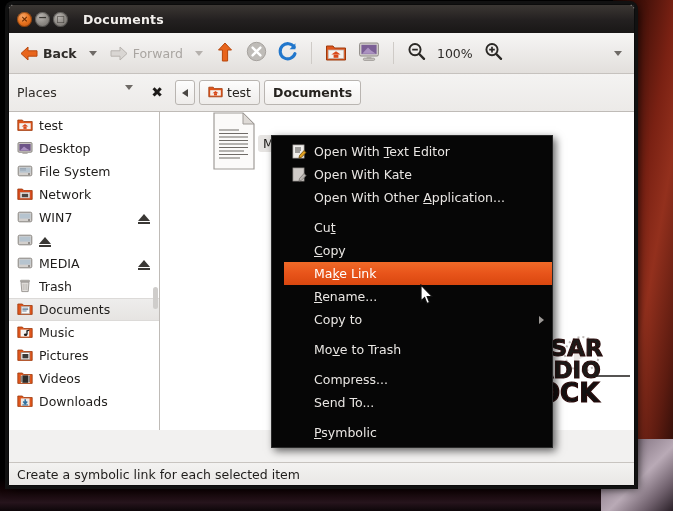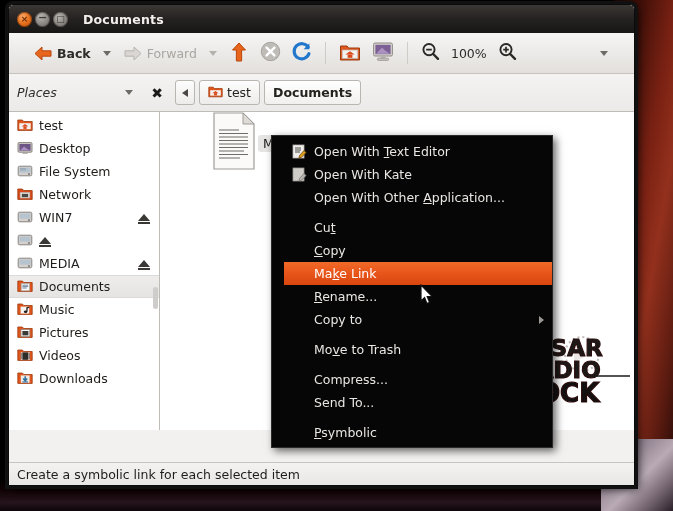--- a/index.html
+++ b/index.html
@@ -88,21 +88,21 @@
     font-weight: bold;
     letter-spacing: .2px;
   }
 
   
   #toolbar {
     height: 40px; flex: 0 0 40px;
     background: linear-gradient(180deg, #f6f5f4 0%, #eceae8 52%, #e2dfdc 100%);
     border-bottom: 1px solid #c6c2be;
     display: flex; align-items: center;
-    padding: 0 20px;
+    padding: 0 6px;
     gap: 3px;
   }
   .tb-item {
     display: flex; align-items: center; gap: 4px;
     padding: 3px 4px;
     border-radius: 3px;
     cursor: pointer;
     font-size: 12.5px;
     color: #2e2b28;
     white-space: nowrap;
@@ -132,22 +132,22 @@
   
   #pathbar {
     height: 37px; flex: 0 0 37px;
     background: linear-gradient(180deg, #f4f3f2 0%, #eceae8 100%);
     border-bottom: 1px solid #bfbbb7;
     display: flex; align-items: center;
     padding: 0 8px;
   }
   #places-head {
     width: 150px; flex: 0 0 150px;
-    display: flex; align-items: center;
-    font-size: 12.5px; color: #2e2b28; font-style: italic;
+    display: flex; align-items: flex-start;
+    font-size: 12.5px; color: #2e2b28;
   }
   #places-head .t { flex: 1 1 auto; }
   .x-close {
     font-size: 14px; font-weight: bold; color: #1c1a18;
     cursor: pointer; padding: 0 4px; line-height: 1;
   }
   #crumbs { display: flex; align-items: center; gap: 4px; margin-left: 8px; }
   .crumb {
     display: flex; align-items: center; gap: 4px;
     height: 23px; padding: 0 8px;
@@ -523,20 +523,30 @@
           <svg width="16" height="14" viewBox="0 0 16 14">
             <rect x="1.2" y="2.2" width="13.6" height="9.6" rx="1.4" fill="#d3d0cd" stroke="#7d7975" stroke-width=".9"></rect>
             <rect x="2.6" y="3.6" width="10.8" height="5" fill="#b6c4cf"></rect>
             <circle cx="12" cy="10" r="1" fill="#7d7975"></circle>
           </svg>
         </span>
         <span class="pname">MEDIA</span>
         <span class="eject"></span>
       </div>
 
+      <div class="place">
+        <span class="pico">
+          <svg width="16" height="14" viewBox="0 0 16 14">
+            <rect x="3.4" y="1.2" width="9.2" height="1.6" rx=".6" fill="#b5b1ad" stroke="#8a8682" stroke-width=".6"></rect>
+            <path d="M4 3.2 L12 3.2 L11.2 12.6 L4.8 12.6 Z" fill="#e2dfdc" stroke="#8a8682" stroke-width=".8"></path>
+            <path d="M6.2 4.8 L6.2 11 M8 4.8 L8 11 M9.8 4.8 L9.8 11" stroke="#b0aca8" stroke-width=".7"></path>
+          </svg>
+        </span>
+        <span class="pname">Trash</span>
+      </div>
 
       <div class="place selected">
         <span class="pico">
           <svg width="16" height="14" viewBox="0 0 16 14">
             <path d="M.8 2 L5.4 2 L6.7 3.5 L15.2 3.5 L15.2 12.4 L.8 12.4 Z" fill="#e0561c" stroke="#9d3a0c" stroke-width=".8"></path>
             <rect x="4.2" y="4.4" width="8.4" height="7.4" fill="#fbfaf9" stroke="#a8a4a0" stroke-width=".7"></rect>
             <path d="M5.4 6.2 L11.2 6.2 M5.4 7.6 L11.2 7.6 M5.4 9 L9.6 9" stroke="#4b6d8c" stroke-width=".8"></path>
           </svg>
         </span>
         <span class="pname">Documents</span>

